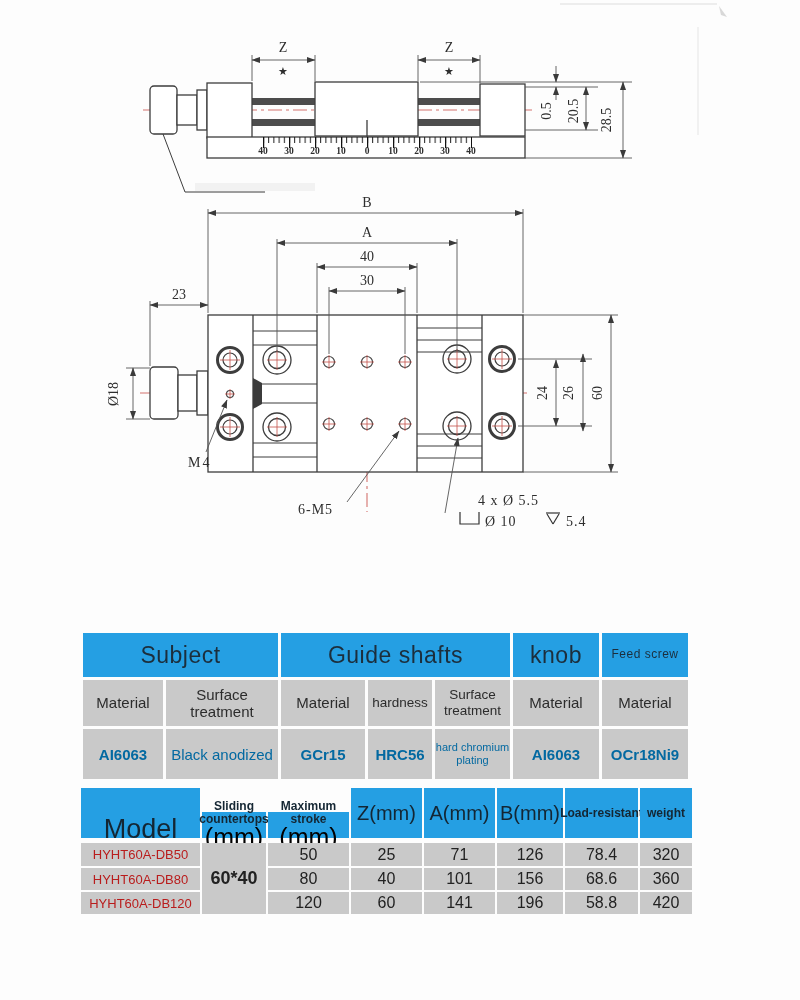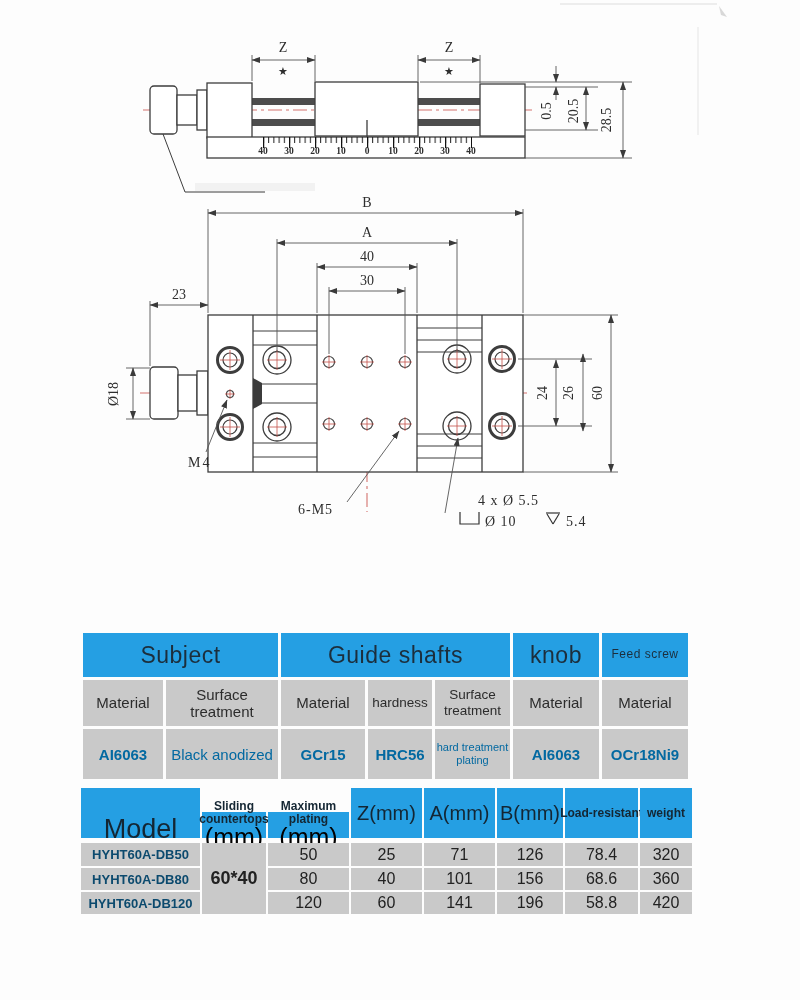--- a/index.html
+++ b/index.html
@@ -24,21 +24,21 @@
   #t2h{left:81px;top:788px;grid-template-columns:119px 64px 81px 71px 71px 66px 73px 52px;
        grid-template-rows:50px;column-gap:2px;}
   #t2b{left:81px;top:843px;grid-template-columns:119px 64px 81px 71px 71px 66px 73px 52px;
        grid-template-rows:23px 22px 22px;gap:2px;}
   .t2h{background:var(--blue);color:#142633;}
   .t2h .big{font-size:27px;margin-top:33px;}
   .t2h .mid{font-size:20px;}
   .t2h .sm{font-size:12px;line-height:1.08;font-weight:600;}
   .t2h .unit{font-size:25px;color:#000000;line-height:1;margin-top:-1px;}
   .t2h.colflex{flex-direction:column;justify-content:center;margin-top:24px;}
-  .t2model{background:var(--gray);color:#0c4a6e;font-size:13px;font-weight:bold;}
+  .t2model{background:var(--gray);color:#b91c1c;font-size:13px;font-weight:normal;}
   .t2val{background:var(--gray);color:#222;font-size:16px;}
   .t2merge{background:var(--gray);grid-column:2;grid-row:1/4;color:#222;font-size:18px;font-weight:bold;}
 </style>
 </head>
 <body>
 
 <div id="page">
 
   
   <svg width="800" height="620" viewBox="0 0 800 620">
@@ -309,36 +309,36 @@
     <div class="cell t1l">Material</div>
     <div class="cell t1l sm">hardness</div>
     <div class="cell t1l sm">Surface treatment</div>
     <div class="cell t1l">Material</div>
     <div class="cell t1l">Material</div>
 
     <div class="cell t1v">AI6063</div>
     <div class="cell t1v" style="font-weight:500">Black anodized</div>
     <div class="cell t1v">GCr15</div>
     <div class="cell t1v">HRC56</div>
-    <div class="cell t1v sm">hard treatment plating</div>
+    <div class="cell t1v sm">hard chromium plating</div>
     <div class="cell t1v">AI6063</div>
     <div class="cell t1v">OCr18Ni9</div>
   </div>
 
   
   <div id="t2h" class="tbl">
     <div class="cell t2h">
         <span class="big">Model</span>
       </div>
     <div class="cell t2h colflex">
       <span class="sm">Sliding countertops</span>
       <span class="unit">(mm)</span>
     </div>
     <div class="cell t2h colflex">
-      <span class="sm">Maximum plating</span>
+      <span class="sm">Maximum stroke</span>
       <span class="unit">(mm)</span>
     </div>
     <div class="cell t2h">
         <span class="mid">Z(mm)</span>
       </div>
     <div class="cell t2h">
         <span class="mid">A(mm)</span>
       </div>
     <div class="cell t2h">
         <span class="mid">B(mm)</span>

